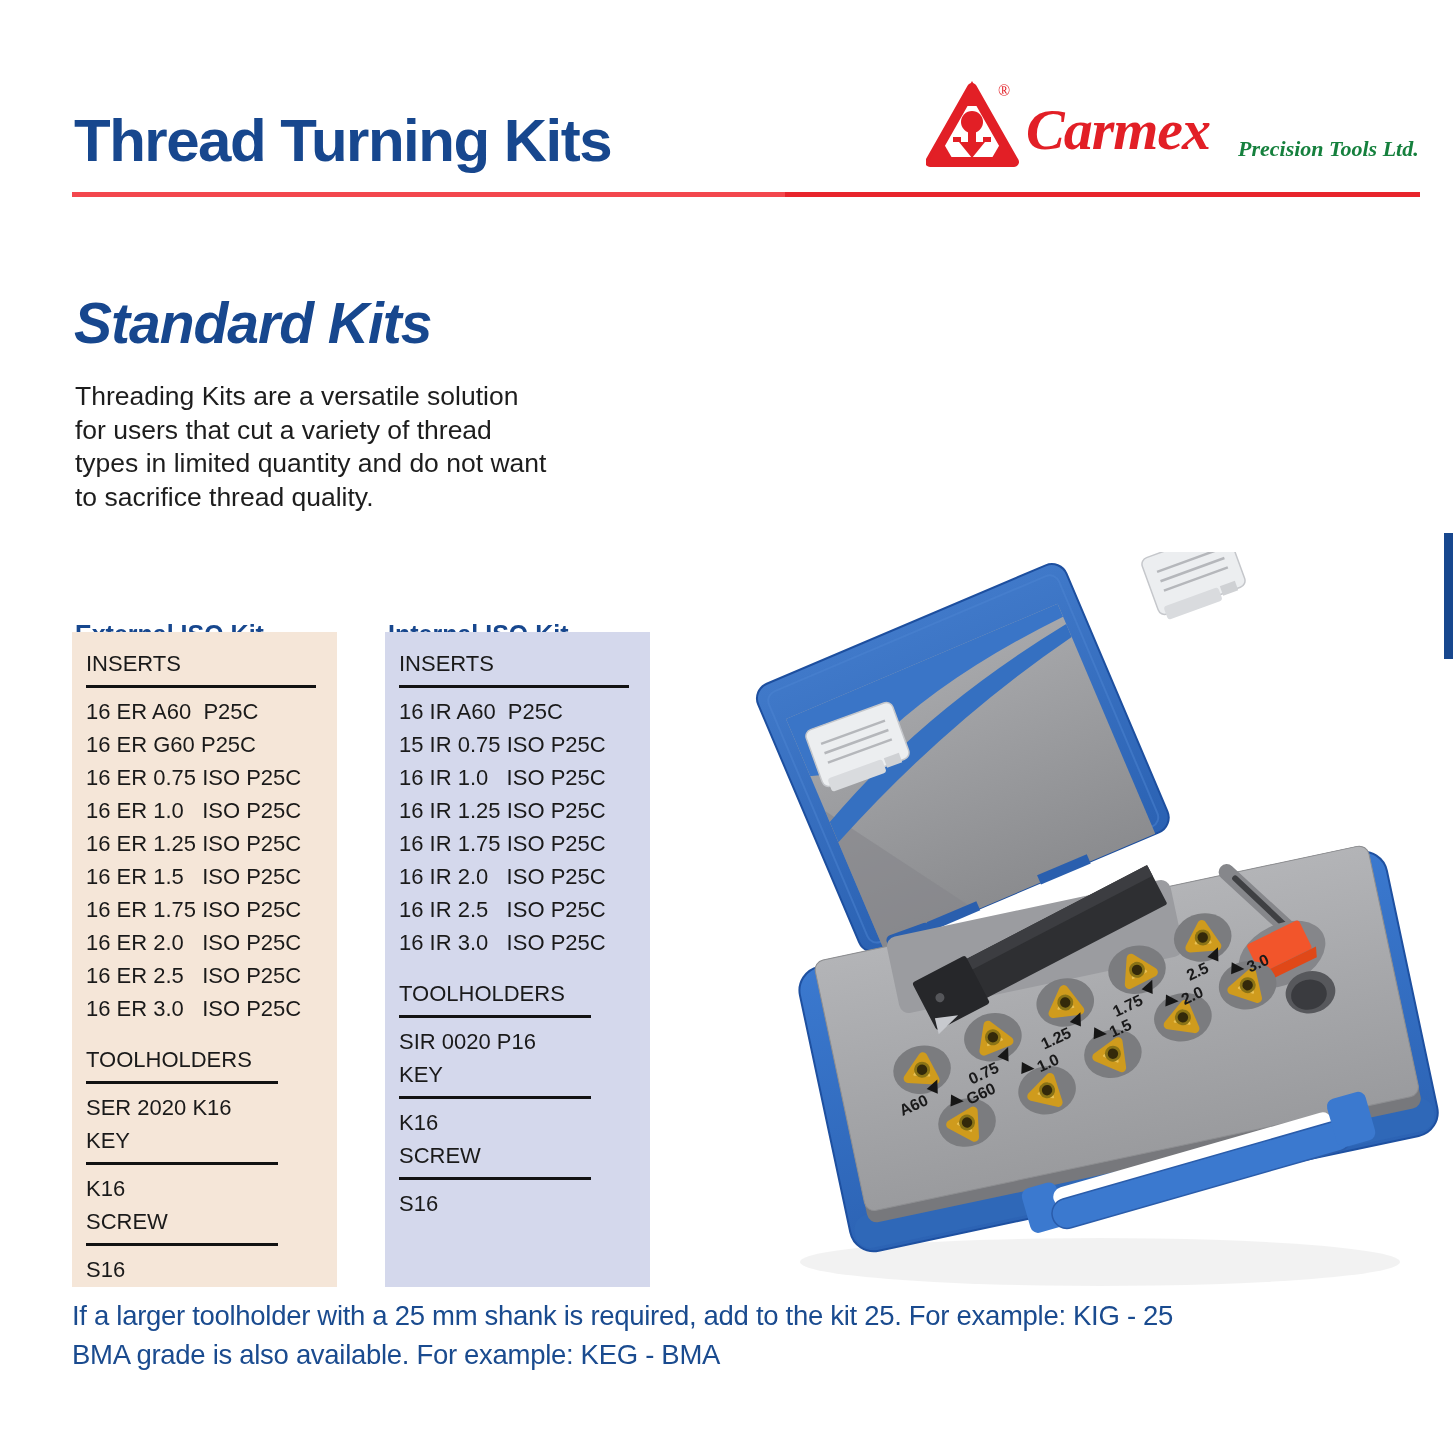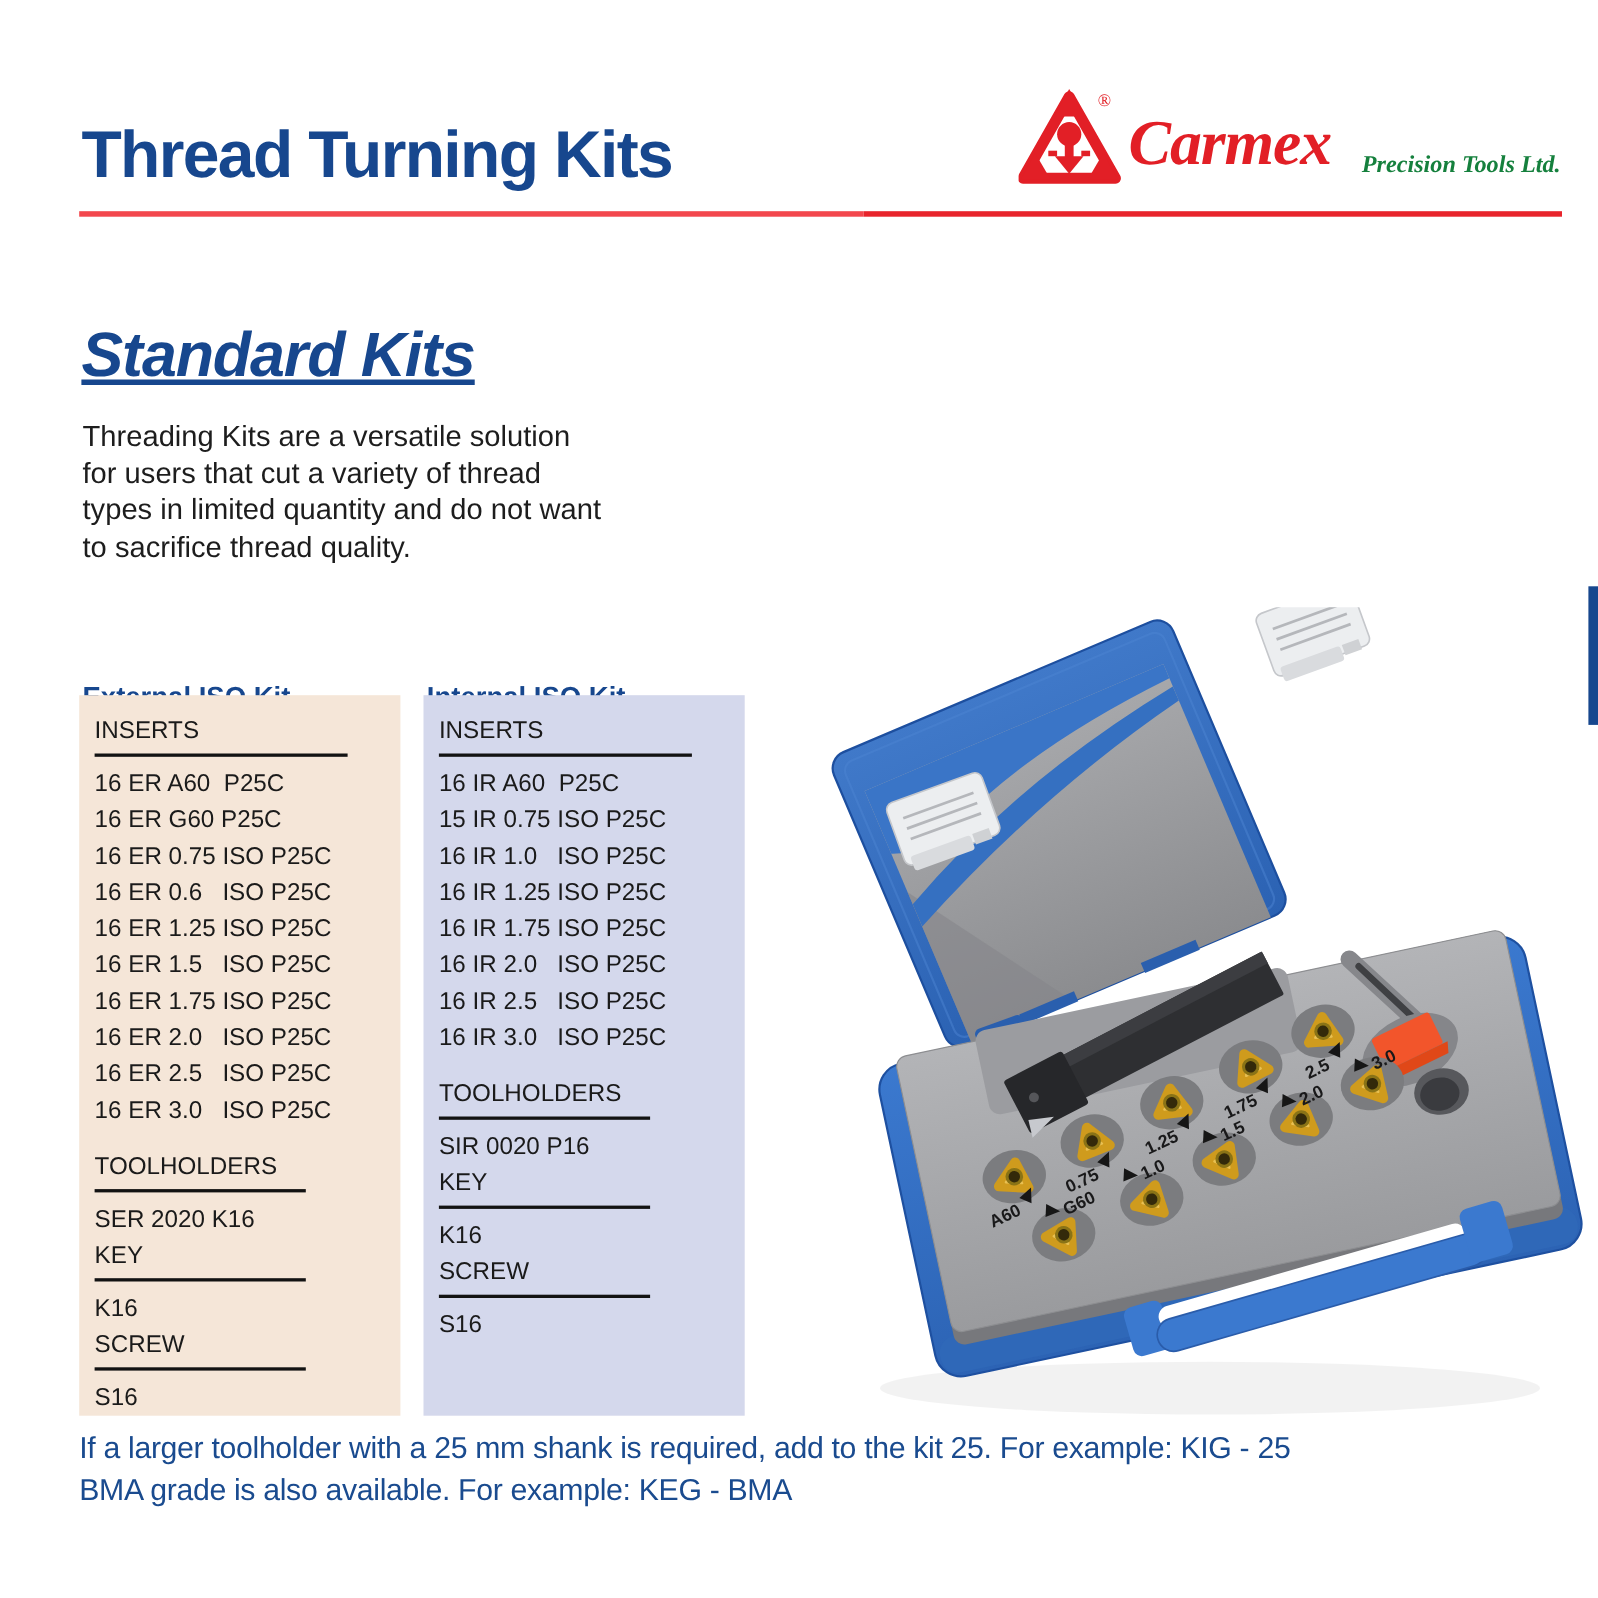--- a/index.html
+++ b/index.html
@@ -16,30 +16,30 @@
 
   
   .brand-wrap{left:926px;top:78px;width:520px;height:110px;}
   .brand-name{position:absolute;left:100px;top:18px;font-family:"Liberation Serif",serif;
               font-style:italic;font-weight:bold;font-size:58px;color:#e21f26;letter-spacing:-1px;}
   .brand-suffix{position:absolute;left:312px;top:58px;font-family:"Liberation Serif",serif;
               font-style:italic;font-weight:bold;font-size:22px;color:#15803d;}
 
   
   .section-title{left:74px;top:290px;font-size:57px;font-weight:bold;font-style:italic;
-                 color:#17478e;letter-spacing:-1px;text-decoration:underline;}
+                 color:#17478e;letter-spacing:-1px;}
   .intro{left:75px;top:380px;font-size:26.5px;line-height:33.5px;color:#1d1d1d;white-space:pre;}
 
   
   .kit-heading{font-weight:bold;font-size:25px;line-height:29px;color:#17478e;white-space:pre;}
   .kit-heading.k0{left:75px;top:562px;}
   .kit-heading.k1{left:388px;top:562px;}
 
   
-  .panel{width:292px;height:655px;top:632px;padding:16px 0 0 14px;box-sizing:border-box;}
+  .panel{width:265px;height:655px;top:632px;padding:16px 0 0 14px;box-sizing:border-box;}
   .panel.k0{left:72px;background:#f5e6d8;}
   .panel.k1{left:385px;background:#d4d8ec;}
   .p-header{font-size:22px;line-height:32px;color:#1a1a1a;white-space:pre;}
   .p-row{font-size:22px;line-height:33px;color:#1a1a1a;white-space:pre;}
   .rule{height:0;border-top:3px solid #121212;width:192px;margin:5px 0 7px 0;}
   .sec:first-child .rule{width:230px;}
   .sec-toolholders{margin-top:19px;}
   .sec-key,.sec-screw{margin-top:1px;}
 
   
@@ -93,21 +93,21 @@
   <div>Ordering Code: KIG</div>
 </div>
 
 <div class="abs panel k0">
     <div class="sec sec-inserts">
       <div class="p-header">INSERTS</div>
       <div class="rule"></div>
       <div class="p-row">16 ER A60  P25C</div>
       <div class="p-row">16 ER G60 P25C</div>
       <div class="p-row">16 ER 0.75 ISO P25C</div>
-      <div class="p-row">16 ER 0.6   ISO P25C</div>
+      <div class="p-row">16 ER 1.0   ISO P25C</div>
       <div class="p-row">16 ER 1.25 ISO P25C</div>
       <div class="p-row">16 ER 1.5   ISO P25C</div>
       <div class="p-row">16 ER 1.75 ISO P25C</div>
       <div class="p-row">16 ER 2.0   ISO P25C</div>
       <div class="p-row">16 ER 2.5   ISO P25C</div>
       <div class="p-row">16 ER 3.0   ISO P25C</div>
     </div>
     <div class="sec sec-toolholders">
       <div class="p-header">TOOLHOLDERS</div>
       <div class="rule"></div>

